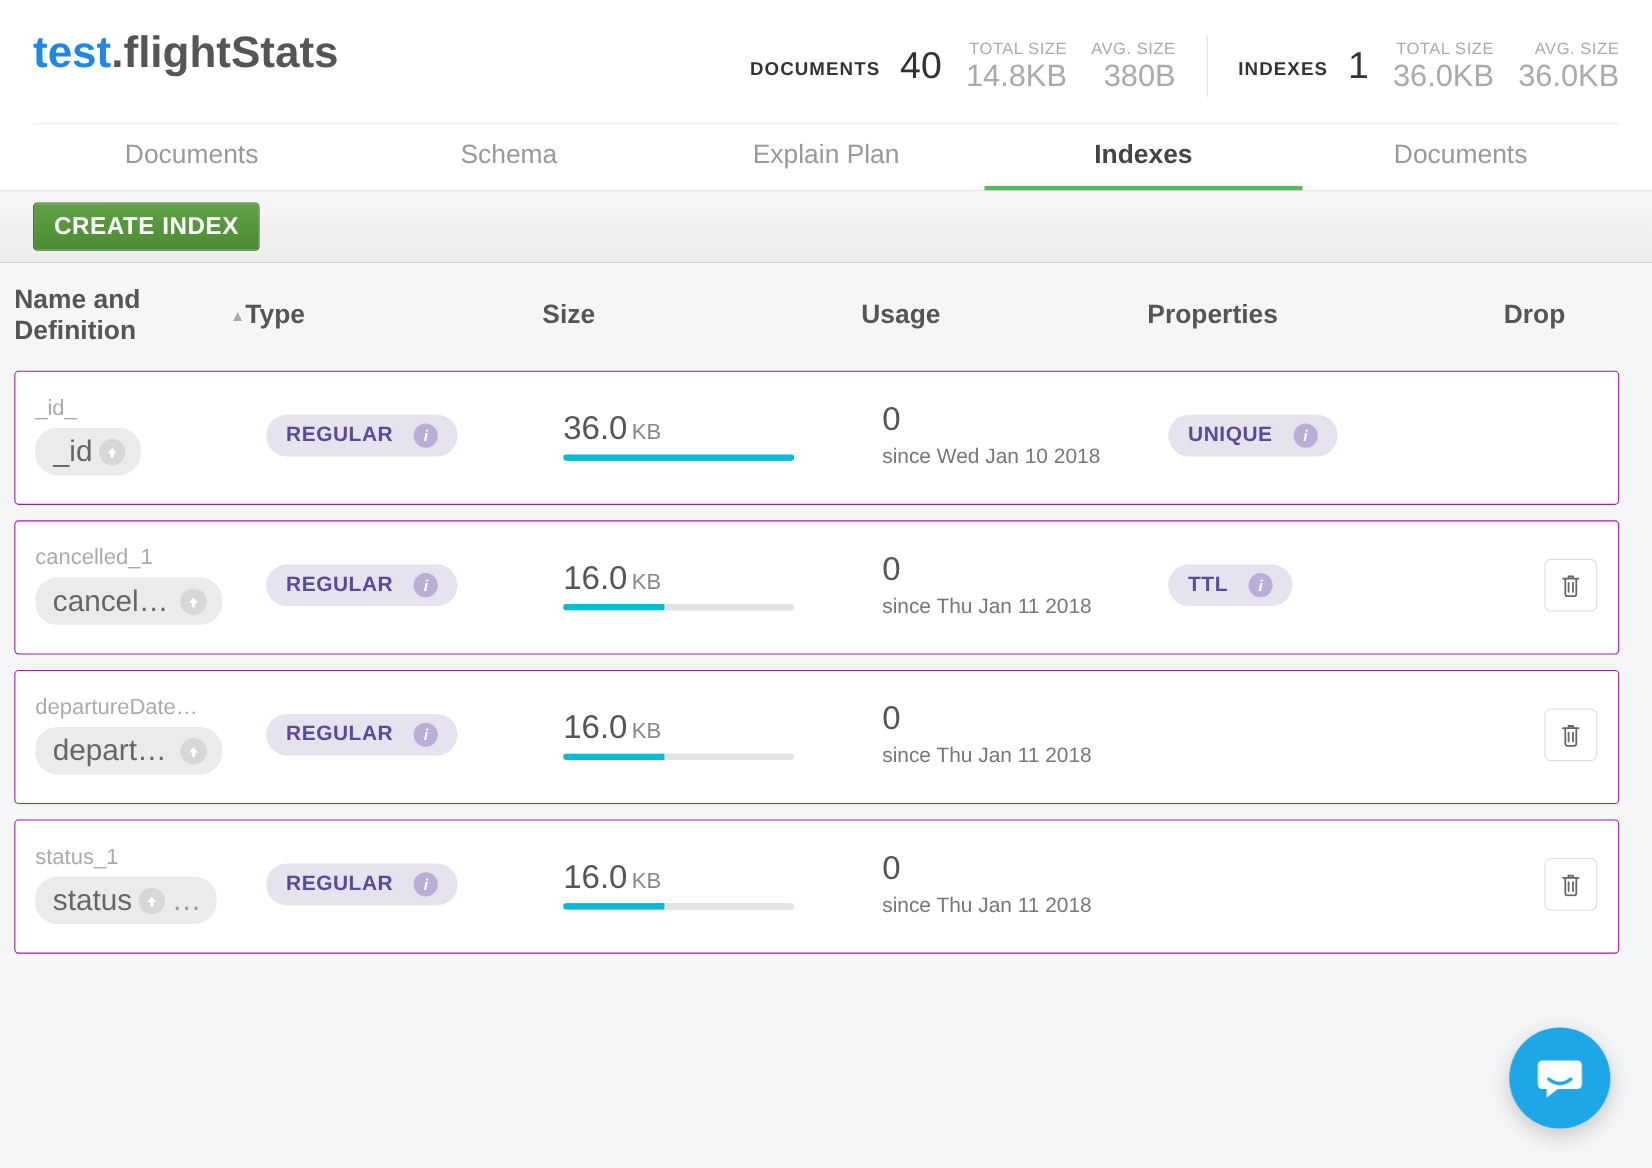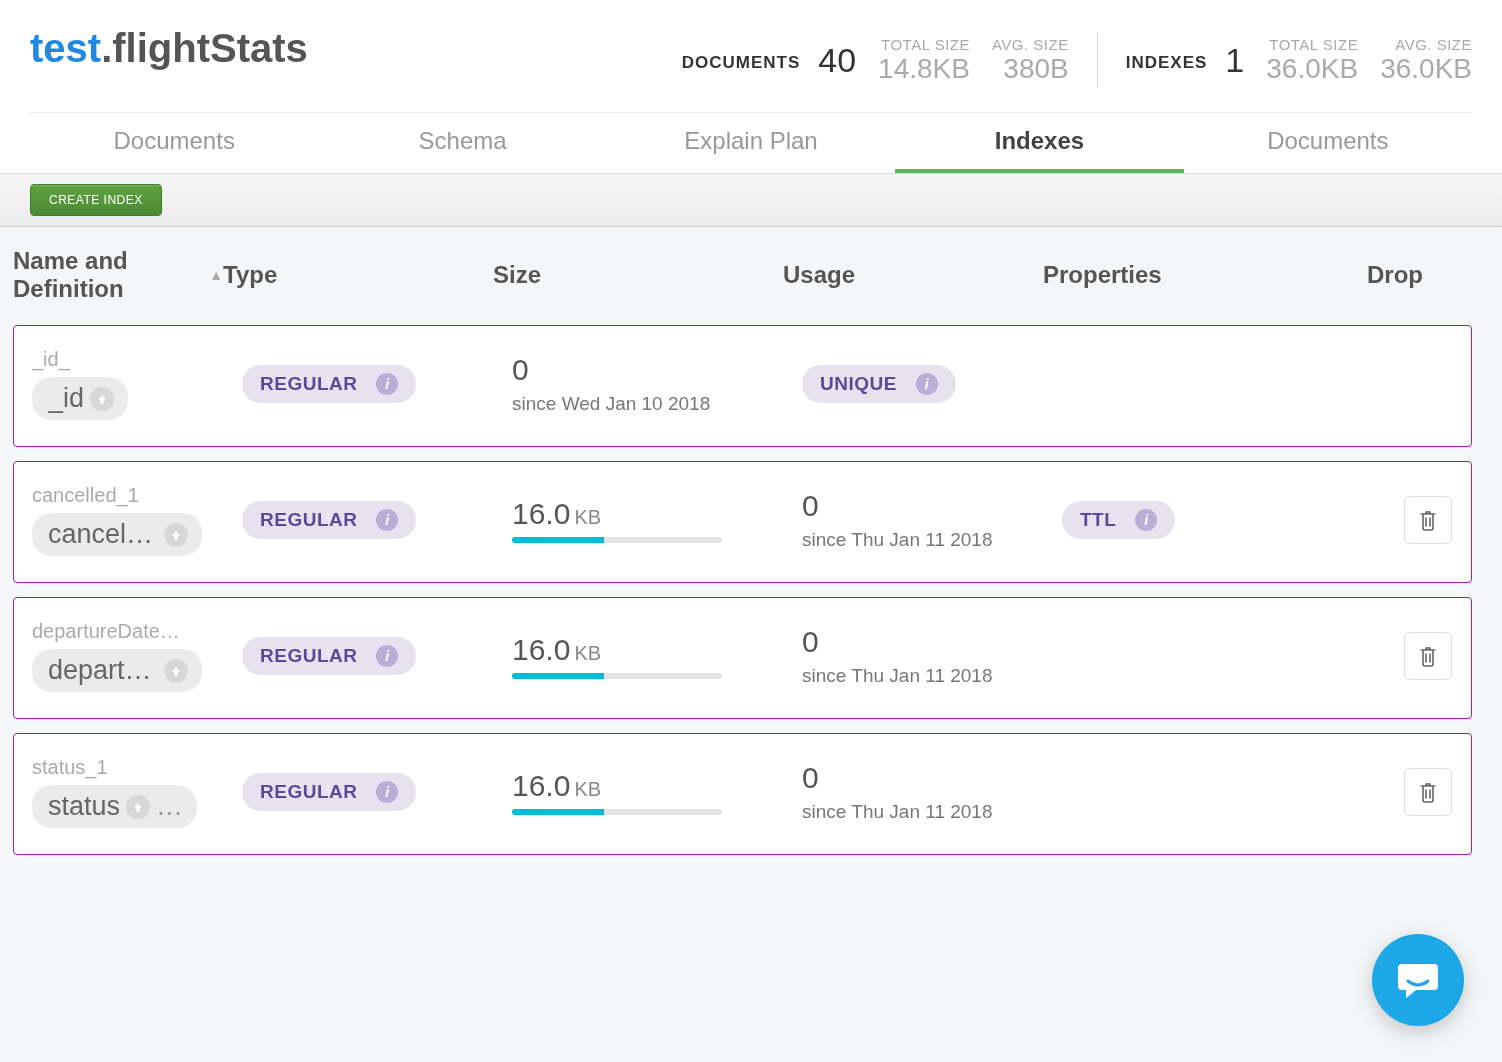--- a/index.html
+++ b/index.html
@@ -97,22 +97,22 @@
     background: linear-gradient(#f7f7f7,#ececec);
     border-bottom: 1px solid #ccc;
     padding: 10px 30px;
   }
   .btn-create {
     background: linear-gradient(#5fa244,#4c8a33);
     color: #fff;
     border: 1px solid #3f7a28;
     border-radius: 4px;
     padding: 8px 18px;
-    font-size: 12px;
-    font-weight: 400;
+    font-size: 22px;
+    font-weight: 700;
     letter-spacing: 0.5px;
     cursor: pointer;
     box-shadow: inset 0 1px 0 rgba(255,255,255,0.2);
   }
   .table-wrap { padding: 0 30px 20px 13px; }
   .thead {
     display: grid;
     grid-template-columns: 210px 270px 290px 260px 260px 130px;
     padding: 20px 0 22px 0;
     align-items: center;
@@ -288,20 +288,23 @@
             <span class="dir">
               <svg width="12" height="12" viewBox="0 0 12 12">
                 <path d="M6 2 L10 7 L7.5 7 L7.5 11 L4.5 11 L4.5 7 L2 7 Z" fill="#fff"></path>
               </svg>
             </span>
           </div></div>
         <div><span class="badge">
             <span>REGULAR</span>
             <span class="info">i</span>
           </span></div>
+        <div class="size-cell"><span class="size-text">36.0</span><span class="size-unit">KB</span><div class="bar">
+            <div class="bar-fill" style="width: 100%;"></div>
+          </div></div>
         <div>
           <div class="usage-val">0</div>
           <div class="usage-since">since Wed Jan 10 2018</div>
         </div>
         <div><span class="badge">
             <span>UNIQUE</span>
             <span class="info">i</span>
           </span></div>
         <div style="display: flex;"></div>
       </div>

